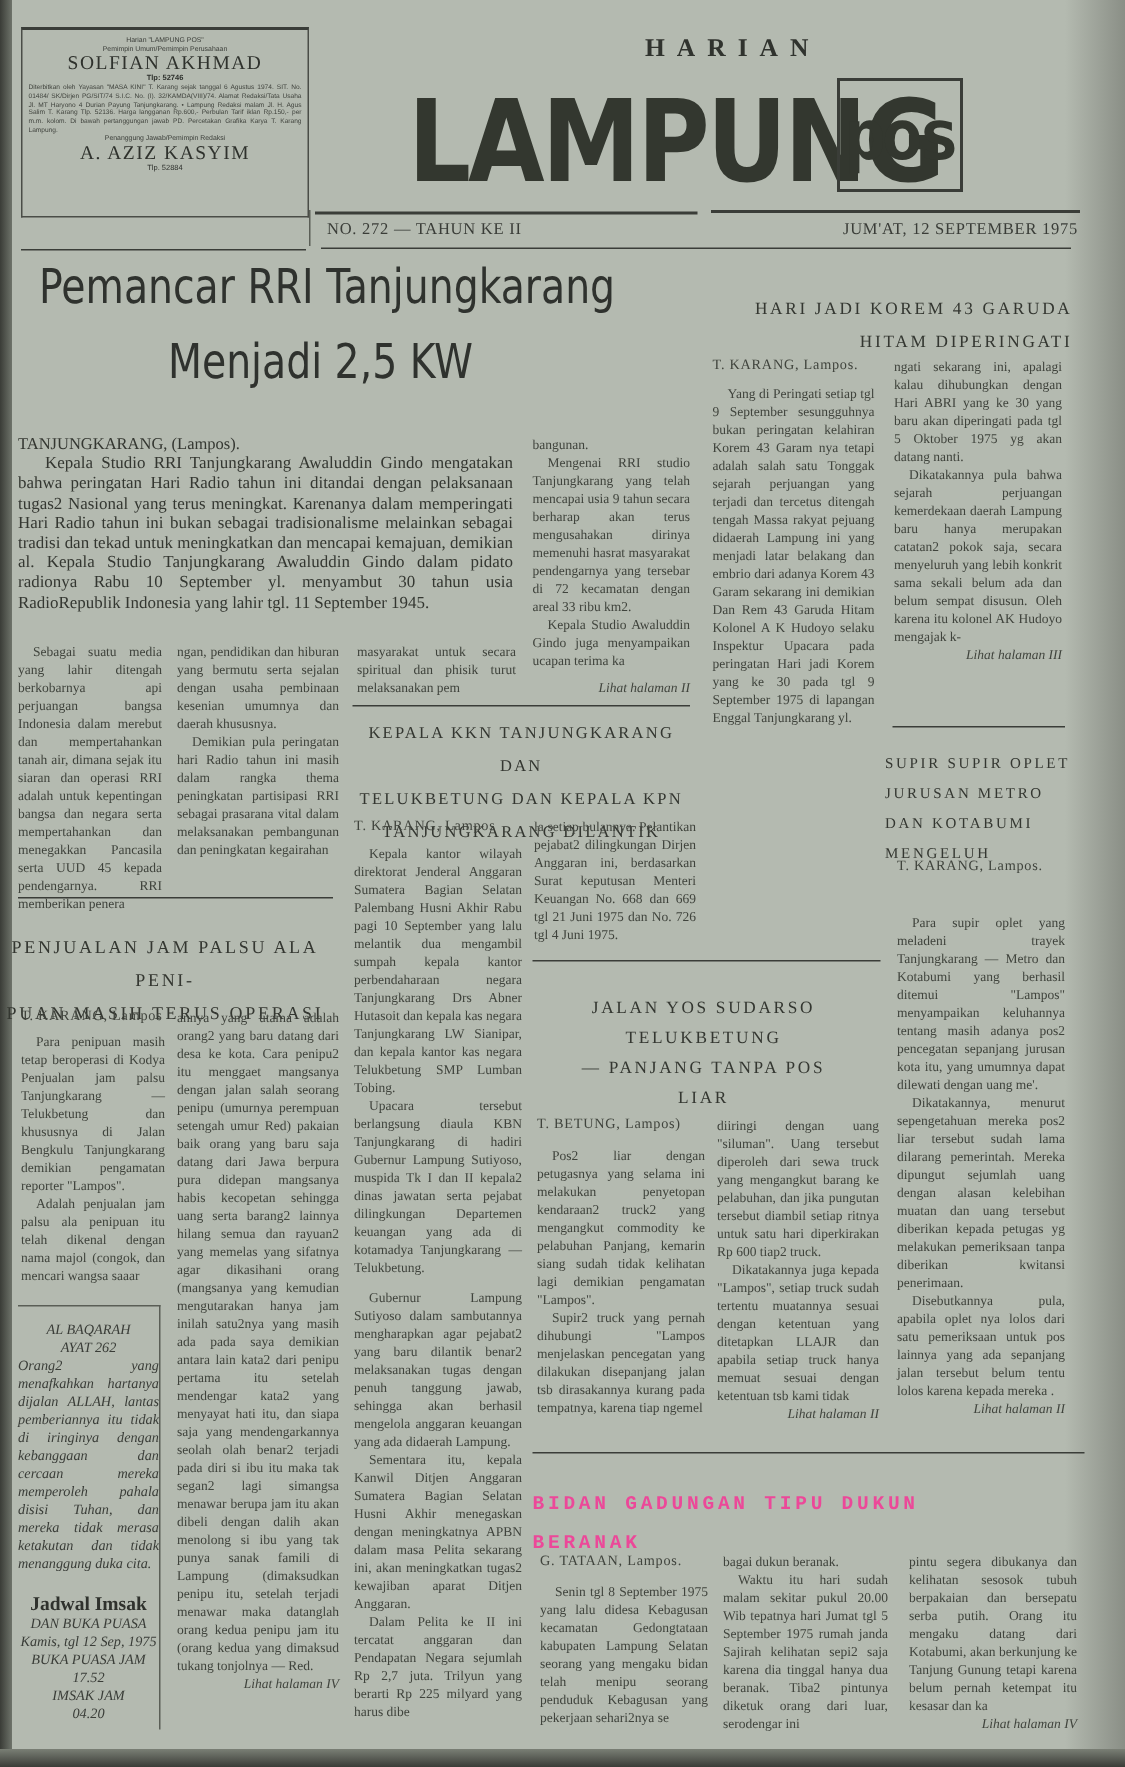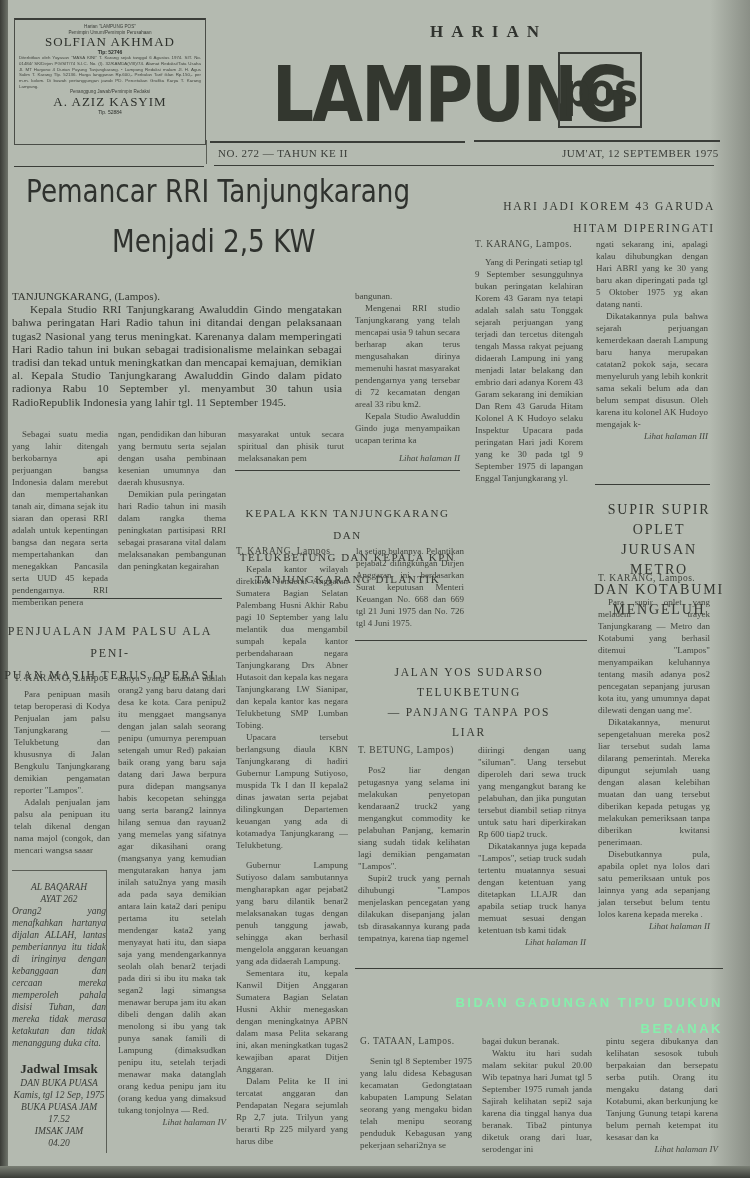--- a/index.html
+++ b/index.html
@@ -20,21 +20,21 @@
   .mbox .tlp{font-family:"Liberation Sans",sans-serif;font-size:5px;font-weight:bold;text-align:center;line-height:6px;}
 
   .harian{left:430px;top:22px;font-family:"Liberation Serif",serif;font-weight:bold;font-size:17px;letter-spacing:8px;color:#30332e;}
   .logo{left:272px;top:52px;font-family:"DejaVu Sans",sans-serif;font-weight:bold;font-size:66px;letter-spacing:-2px;color:#33372f;line-height:76px;transform:scaleY(1.15);transform-origin:top left;}
   .logo-pos{left:558px;top:52px;width:80px;height:72px;border:2px solid #3a3d38;font-family:"DejaVu Sans Mono",monospace;font-weight:bold;font-size:46px;line-height:72px;text-align:center;color:#33372f;letter-spacing:-3px;}
 
   .issue{font-size:11px;color:#3a3d38;letter-spacing:0.5px;}
 
   .h1{font-family:"DejaVu Sans",sans-serif;font-size:30px;color:#2f322e;transform:scaleX(0.82);transform-origin:left top;white-space:nowrap;}
   .hd{font-family:"Liberation Serif",serif;font-size:11.5px;letter-spacing:1.8px;text-align:center;color:#343731;line-height:22px;}
-  .hd-bold{font-family:Liberation Sans, sans-serif;font-weight:bold;font-size:13px;letter-spacing:2.5px;text-align:right;color:#86efac;line-height:26px;}
+  .hd-bold{font-family:Liberation Mono, monospace;font-weight:bold;font-size:13px;letter-spacing:2.5px;text-align:left;color:#ec4899;line-height:26px;}
   .col{font-size:9px;line-height:12px;color:#40443d;text-align:justify;}
   .col p{margin:0;text-indent:10px;}
   .col .nl{text-indent:0;}
   .lead{font-size:11.3px;line-height:13.2px;color:#343731;text-align:justify;}
   .lead p{margin:0;text-indent:18px;}
   .dateline{font-size:9.5px;color:#40443d;letter-spacing:0.5px;}
   .see{font-style:italic;font-size:9px;text-align:right;color:#40443d;}
   .quran{font-style:italic;font-size:9.5px;line-height:12px;text-align:center;color:#3a3d38;}
   .quran .t{text-align:justify;}
   .imsak-title{font-size:13px;font-weight:bold;text-align:center;color:#2f322d;}
@@ -101,47 +101,47 @@
   <div class="dateline">T. KARANG, Lampos.</div>
   <p style="margin-top:6px">Yang di Peringati setiap tgl 9 September sesungguhnya bukan peringatan kelahiran Korem 43 Garam nya tetapi adalah salah satu Tonggak sejarah perjuangan yang terjadi dan tercetus ditengah tengah Massa rakyat pejuang didaerah Lampung ini yang menjadi latar belakang dan embrio dari adanya Korem 43 Garam sekarang ini demikian Dan Rem 43 Garuda Hitam Kolonel A K Hudoyo selaku Inspektur Upacara pada peringatan Hari jadi Korem yang ke 30 pada tgl 9 September 1975 di lapangan Enggal Tanjungkarang yl.</p>
 </div>
 <div class="abs col" style="left:596px;top:238px;width:112px;">
   <p class="nl">ngati sekarang ini, apalagi kalau dihubungkan dengan Hari ABRI yang ke 30 yang baru akan diperingati pada tgl 5 Oktober 1975 yg akan datang nanti.</p>
   <p>Dikatakannya pula bahwa sejarah perjuangan kemerdekaan daerah Lampung baru hanya merupakan catatan2 pokok saja, secara menyeluruh yang lebih konkrit sama sekali belum ada dan belum sempat disusun. Oleh karena itu kolonel AK Hudoyo mengajak k-</p>
   <div class="see">Lihat halaman III</div>
 </div>
 <div class="hr" style="left:595px;top:484px;width:115px;height:1px;"></div>
 
-<div class="abs hd" style="left:230px;top:478px;width:235px;font-size:11px;letter-spacing:1.5px;margin-top:24px;">
+<div class="abs hd" style="left:230px;top:478px;width:235px;font-size:11px;letter-spacing:1.5px;">
   <div>KEPALA KKN TANJUNGKARANG DAN</div>
   <div>TELUKBETUNG DAN KEPALA KPN</div>
   <div>TANJUNGKARANG DILANTIK</div>
 </div>
 <div class="abs col" style="left:236px;top:545px;width:112px;">
   <div class="dateline">T. KARANG, Lampos</div>
   <p style="margin-top:6px">Kepala kantor wilayah direktorat Jenderal Anggaran Sumatera Bagian Selatan Palembang Husni Akhir Rabu pagi 10 September yang lalu melantik dua mengambil sumpah kepala kantor perbendaharaan negara Tanjungkarang Drs Abner Hutasoit dan kepala kas negara Tanjungkarang LW Sianipar, dan kepala kantor kas negara Telukbetung SMP Lumban Tobing.</p>
   <p>Upacara tersebut berlangsung diaula KBN Tanjungkarang di hadiri Gubernur Lampung Sutiyoso, muspida Tk I dan II kepala2 dinas jawatan serta pejabat dilingkungan Departemen keuangan yang ada di kotamadya Tanjungkarang — Telukbetung.</p>
   <p style="margin-top:8px">Gubernur Lampung Sutiyoso dalam sambutannya mengharapkan agar pejabat2 yang baru dilantik benar2 melaksanakan tugas dengan penuh tanggung jawab, sehingga akan berhasil mengelola anggaran keuangan yang ada didaerah Lampung.</p>
   <p>Sementara itu, kepala Kanwil Ditjen Anggaran Sumatera Bagian Selatan Husni Akhir menegaskan dengan meningkatnya APBN dalam masa Pelita sekarang ini, akan meningkatkan tugas2 kewajiban aparat Ditjen Anggaran.</p>
   <p>Dalam Pelita ke II ini tercatat anggaran dan Pendapatan Negara sejumlah Rp 2,7 juta. Trilyun yang berarti Rp 225 milyard yang harus dibe</p>
 </div>
 <div class="abs col" style="left:356px;top:545px;width:108px;">
   <p class="nl">la setiap bulannya. Pelantikan pejabat2 dilingkungan Dirjen Anggaran ini, berdasarkan Surat keputusan Menteri Keuangan No. 668 dan 669 tgl 21 Juni 1975 dan No. 726 tgl 4 Juni 1975.</p>
 </div>
 <div class="hr" style="left:355px;top:640px;width:232px;height:1px;"></div>
 
-<div class="abs hd" style="left:590px;top:500px;width:138px;text-align:center;line-height:20px;font-size:14px;">
+<div class="abs hd" style="left:590px;top:500px;width:138px;text-align:left;line-height:20px;font-size:10px;">
   <div>SUPIR SUPIR OPLET</div>
   <div>JURUSAN METRO</div>
   <div>DAN KOTABUMI</div>
   <div>MENGELUH</div>
 </div>
 <div class="abs col" style="left:598px;top:572px;width:112px;">
   <div class="dateline">T. KARANG, Lampos.</div>
-  <p style="margin-top:12px">Para supir oplet yang meladeni trayek Tanjungkarang — Metro dan Kotabumi yang berhasil ditemui "Lampos" menyampaikan keluhannya tentang masih adanya pos2 pencegatan sepanjang jurusan kota itu, yang umumnya dapat dilewati dengan uang me'.</p>
+  <p style="margin-top:25px">Para supir oplet yang meladeni trayek Tanjungkarang — Metro dan Kotabumi yang berhasil ditemui "Lampos" menyampaikan keluhannya tentang masih adanya pos2 pencegatan sepanjang jurusan kota itu, yang umumnya dapat dilewati dengan uang me'.</p>
   <p>Dikatakannya, menurut sepengetahuan mereka pos2 liar tersebut sudah lama dilarang pemerintah. Mereka dipungut sejumlah uang dengan alasan kelebihan muatan dan uang tersebut diberikan kepada petugas yg melakukan pemeriksaan tanpa diberikan kwitansi penerimaan.</p>
   <p>Disebutkannya pula, apabila oplet nya lolos dari satu pemeriksaan untuk pos lainnya yang ada sepanjang jalan tersebut belum tentu lolos karena kepada mereka .</p>
   <div class="see">Lihat halaman II</div>
 </div>
 
 <div class="hr" style="left:12px;top:598px;width:210px;height:1px;"></div>
 <div class="abs hd" style="left:1px;top:620px;width:218px;font-size:12px;">
   <div>PENJUALAN JAM PALSU ALA PENI-</div>
   <div>PUAN MASIH TERUS OPERASI</div>
 </div>

